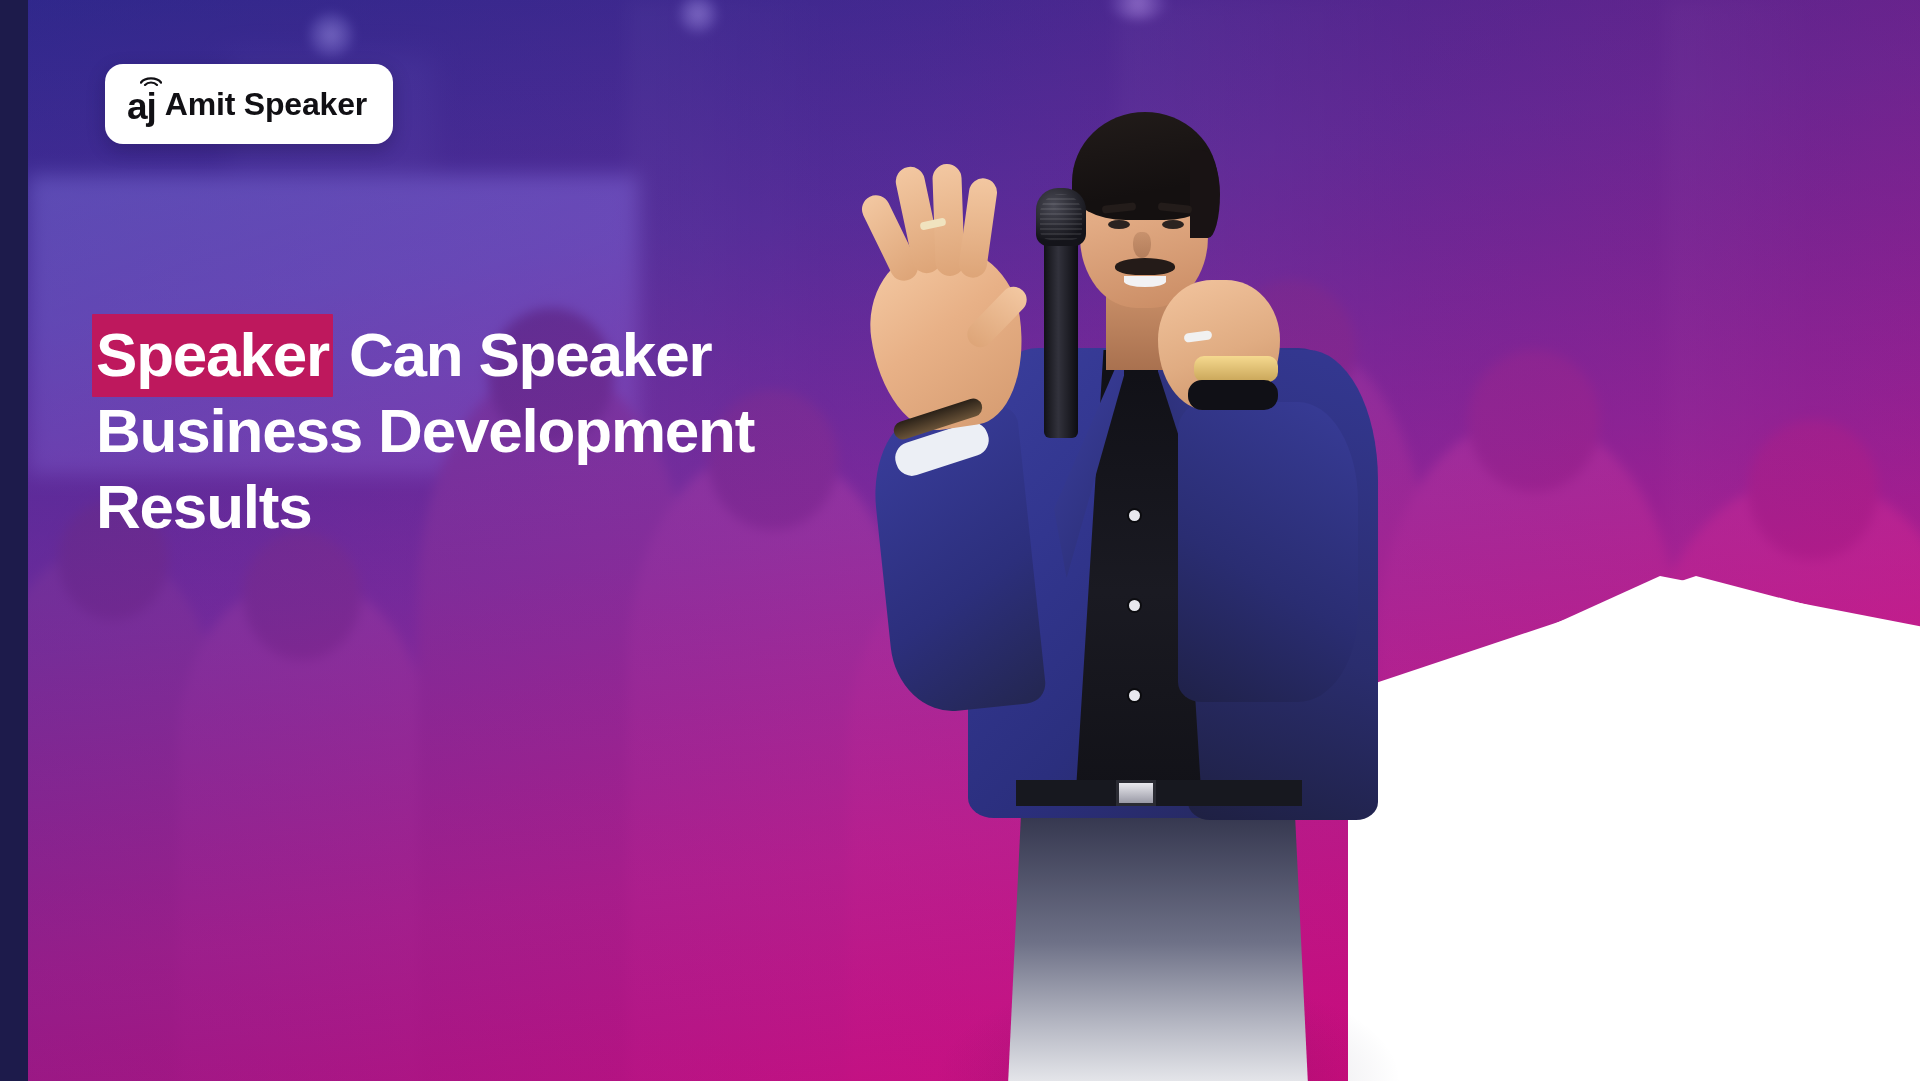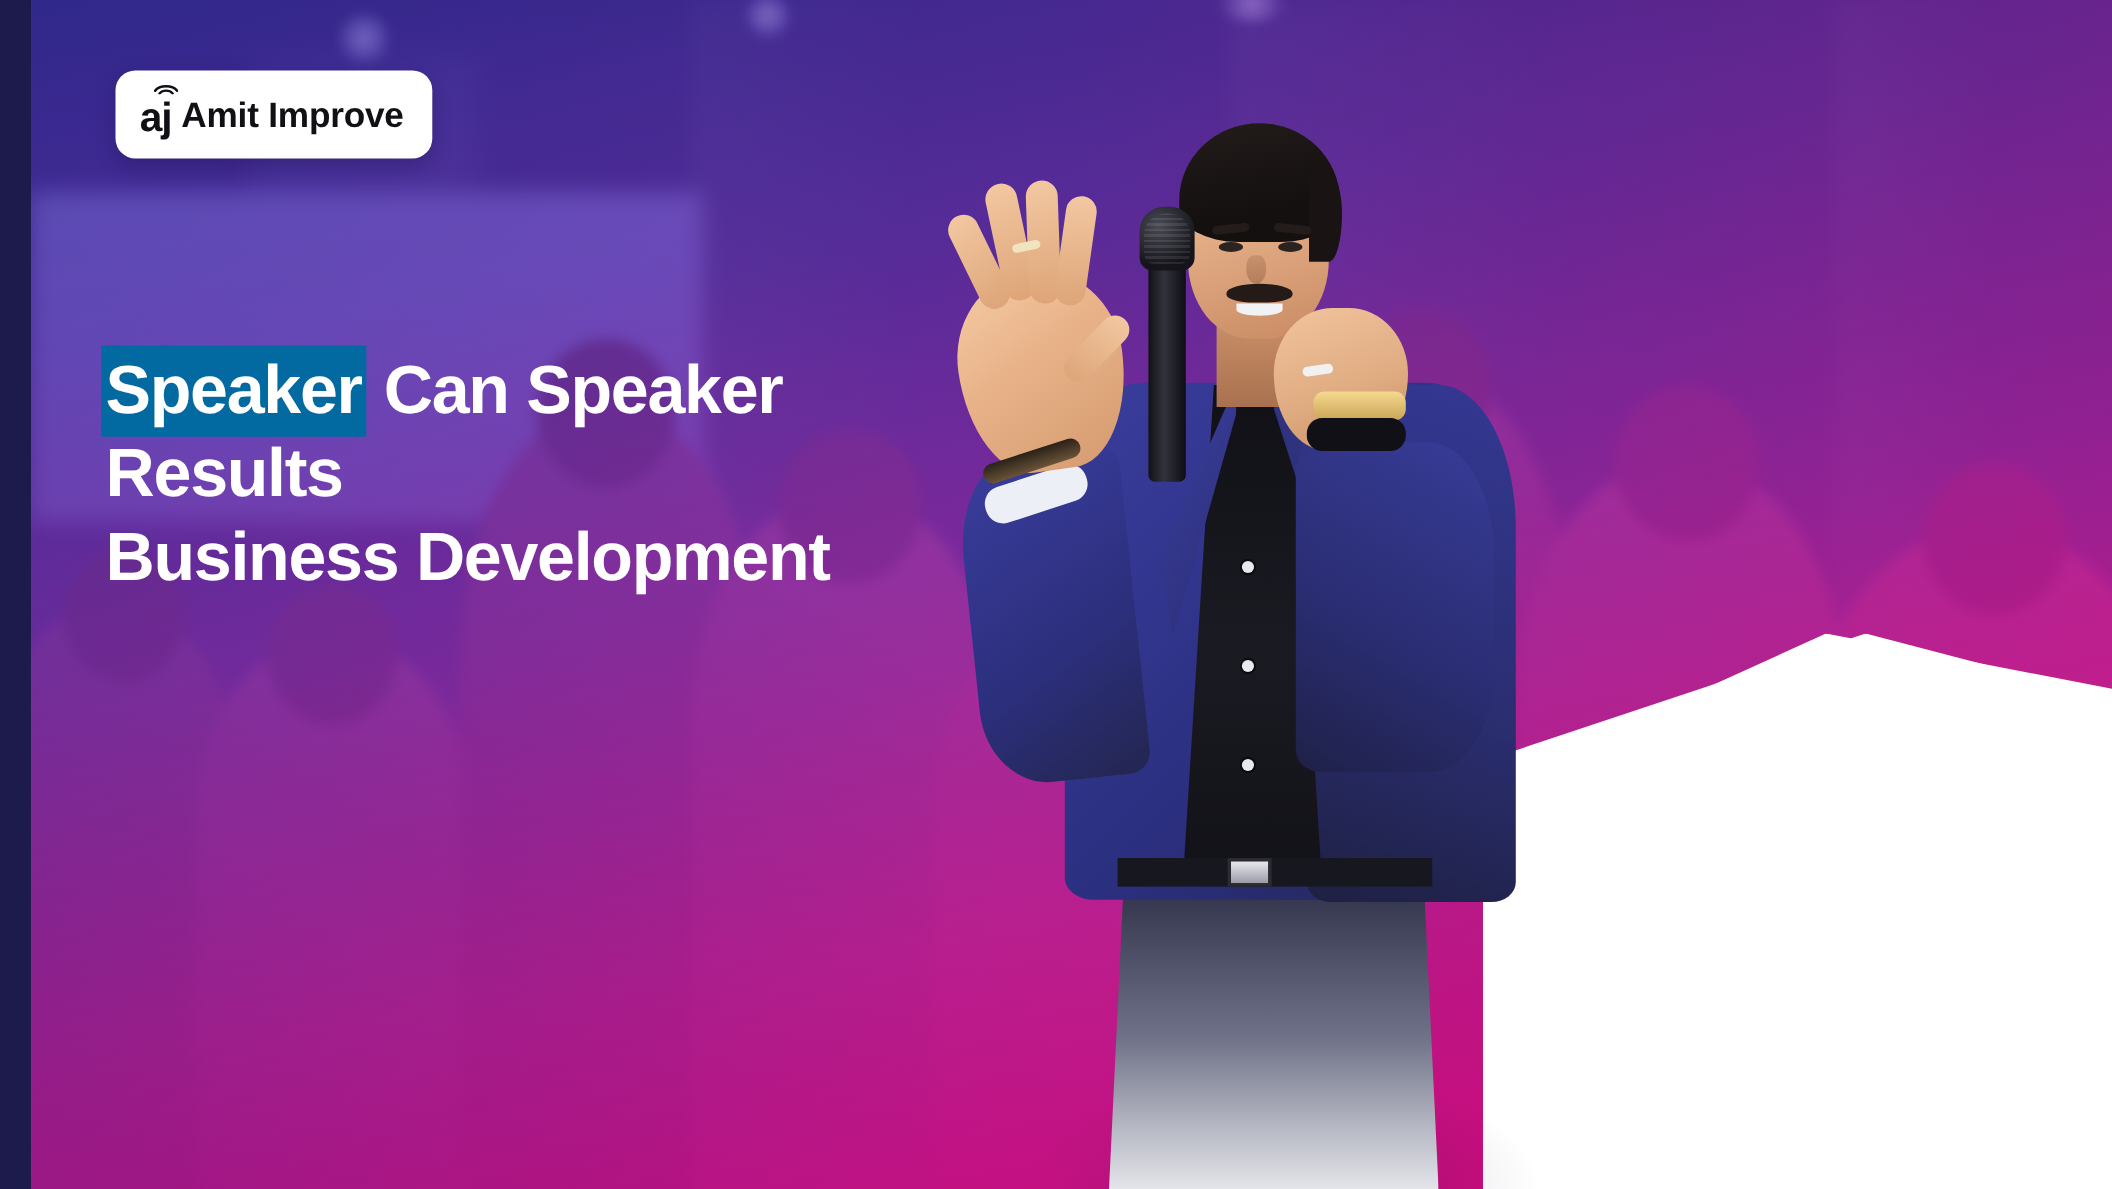--- a/index.html
+++ b/index.html
@@ -363,32 +363,32 @@
   <div class="bg-tint2"></div>
 
   <div class="logo-badge">
     <span class="logo-mark">
       <svg class="wifi" viewBox="0 0 22 13">
         <path d="M1 9.5 C5 4 17 4 21 9.5" stroke="#111014" stroke-width="2.3" fill="none" stroke-linecap="round"></path>
         <path d="M5 12 C8 8.6 14 8.6 17 12" stroke="#111014" stroke-width="2.1" fill="none" stroke-linecap="round"></path>
       </svg>
       <span>aj</span>
     </span>
-    <span class="logo-name">Amit Improve</span>
+    <span class="logo-name">Amit Speaker</span>
   </div>
 
   <h1 class="headline" style="color: rgb(255, 255, 255);">
     <span class="line">
-      <span class="hl" style="background: #0369a1;">Speaker</span><span class="plain"> Can Speaker</span>
+      <span class="hl" style="background: #be185d;">Speaker</span><span class="plain"> Can Speaker</span>
+    </span>
+    <span class="line">
+      <span class="plain">Business Development</span>
     </span>
     <span class="line">
       <span class="plain">Results</span>
-    </span>
-    <span class="line">
-      <span class="plain">Business Development</span>
     </span>
   </h1>
 
   <div class="speaker-panel">
     <div class="panel-shape"></div>
     <div class="panel-shape2"></div>
   </div>
   <div class="sp-shadow"></div>
 
   <div class="speaker">

